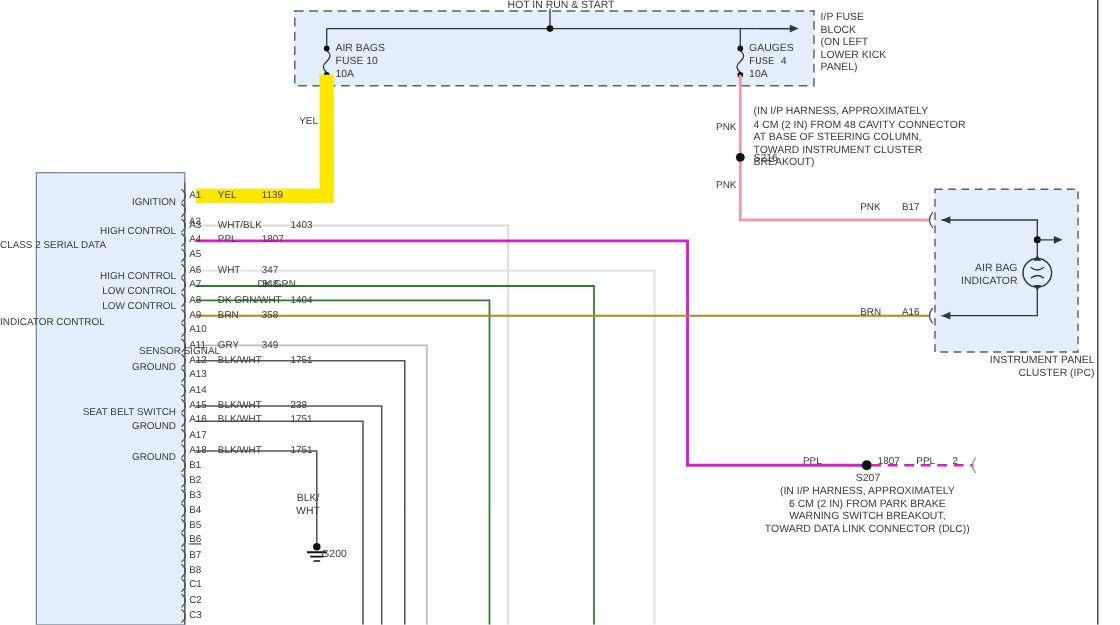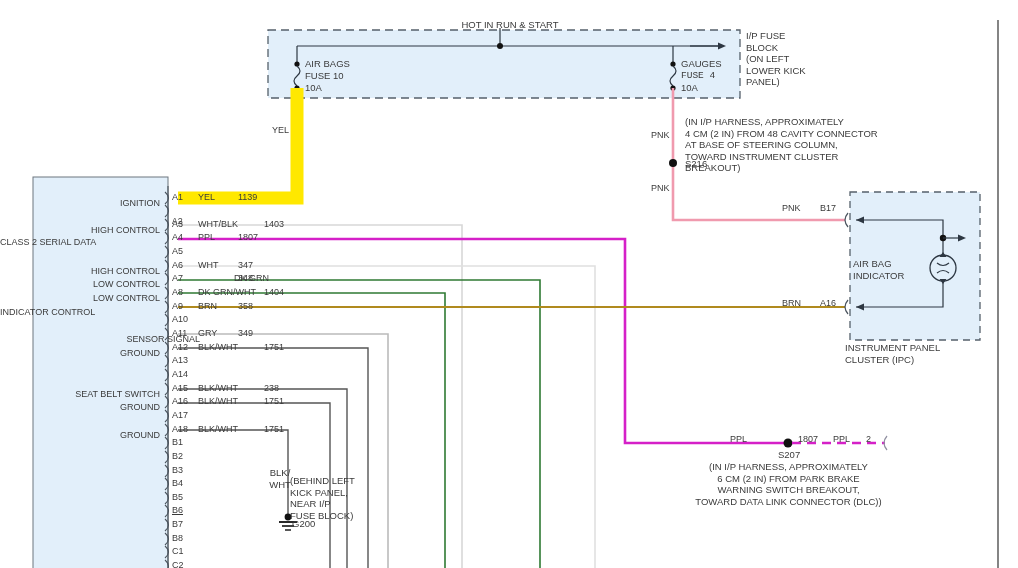--- a/index.html
+++ b/index.html
@@ -1,21 +1,21 @@
 <!DOCTYPE html>
 <html><head>
 <meta charset="utf-8">
 <style>
   html,body{margin:0;padding:0;background:#ffffff;}
   body{width:1018px;height:568px;position:relative;overflow:hidden;
        font-family:"Liberation Sans","DejaVu Sans",sans-serif;}
-  #stage{position:absolute;left:0;top:0;width:1018px;height:471px;margin-top:20px;}
+  #stage{position:absolute;left:0;top:0;width:1018px;height:471px;}
   svg#diagram{position:absolute;left:0;top:0;width:1018px;height:568px;}
   .txt{position:absolute;font-size:9.5px;color:#3a3a3a;line-height:11.5px;white-space:pre;}
-  .txt.r{}
+  .txt.r{text-align:right;}
   .txt.c{text-align:center;}
   .pin{position:absolute;font-size:9px;color:#3a3a3a;white-space:pre;}
   .wlbl{position:absolute;font-size:9px;color:#3a3a3a;white-space:pre;}
 </style>
 </head>
 <body>
 
 <div id="stage">
 
 <svg id="diagram" viewBox="0 0 1018 568">
@@ -141,24 +141,20 @@
 <div class="wlbl" style="left:833px;top:414px;">PPL</div>
 <div class="wlbl" style="left:866px;top:414px;">2</div>
 <div class="txt" style="left:778px;top:429px;">S207</div>
 <div class="txt c" style="left:616px;top:441px;width:345px;">(IN I/P HARNESS, APPROXIMATELY
 6 CM (2 IN) FROM PARK BRAKE
 WARNING SWITCH BREAKOUT,
 TOWARD DATA LINK CONNECTOR (DLC))</div>
 
 <div class="txt c" style="left:260px;top:447px;width:40px;">BLK/
 WHT</div>
-<div class="txt" style="left:290px;top:455px;">(BEHIND LEFT
-KICK PANEL,
-NEAR I/P
-FUSE BLOCK)</div>
 <div class="txt" style="left:292px;top:498px;">G200</div>
 
 <div id="pin-rows">
       <svg width="12" height="14" style="position: absolute; left: 163px; top: 170.5px; overflow: visible;">
         <path d="M2,1 q7,6 0,12" fill="none" stroke="#4b545e" stroke-width="1.1"></path>
       </svg>
       <div class="pin" style="left: 172px; top: 171.5px;">A1</div>
       <div class="pin" style="left: 198px; top: 171.5px;">YEL</div>
       <div class="pin" style="left: 238px; top: 171.5px;">1139</div>
       <div class="pin" style="left: 0px; width: 160px; top: 177.5px; text-align: right;">IGNITION</div>

